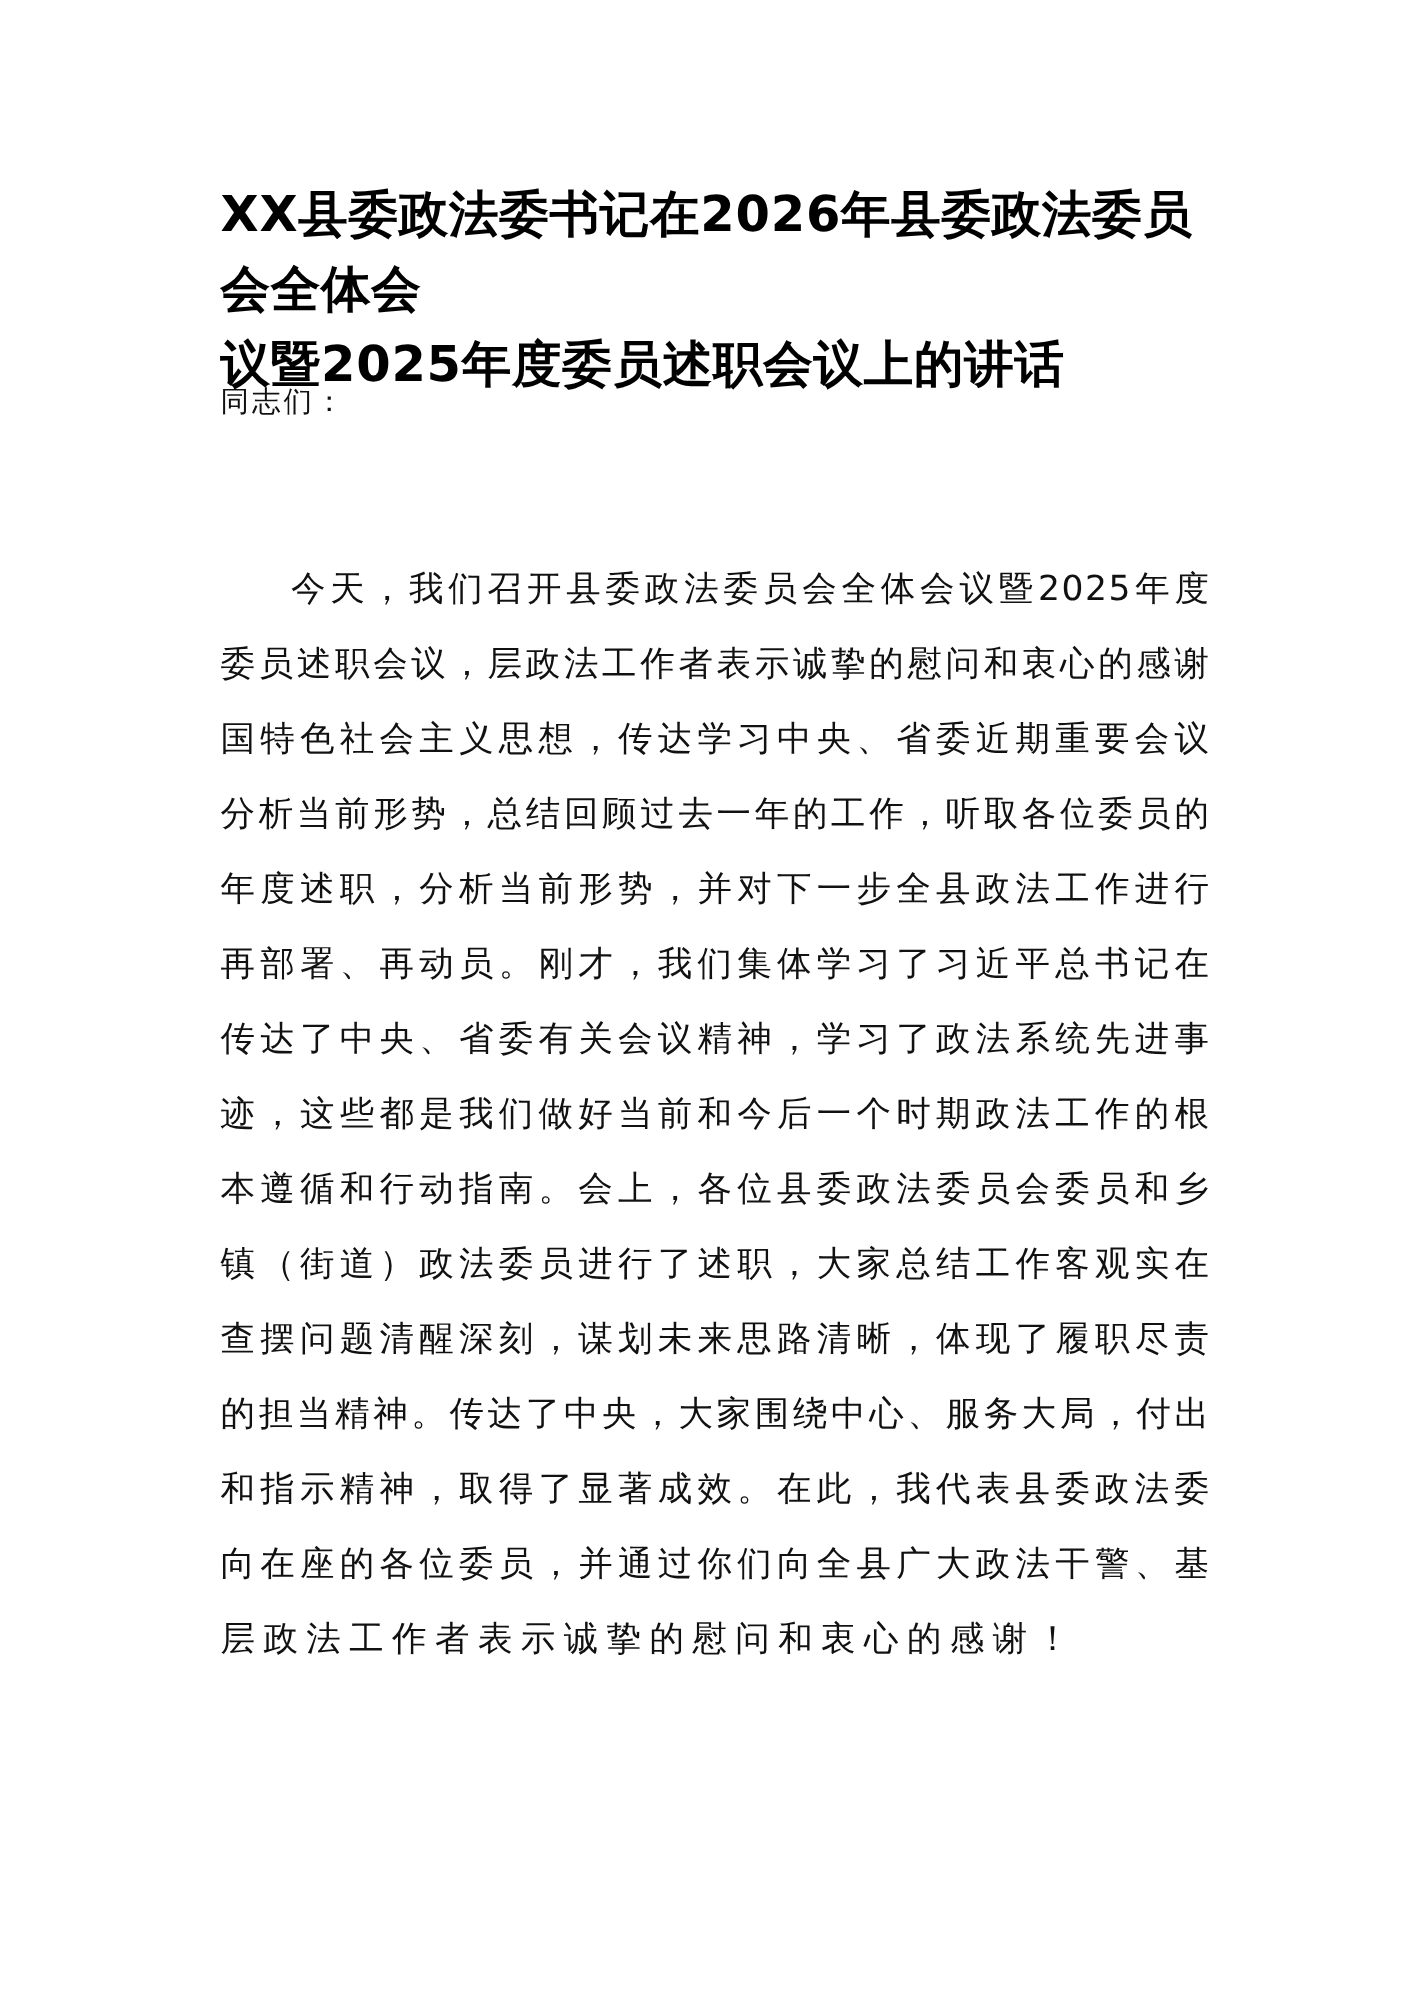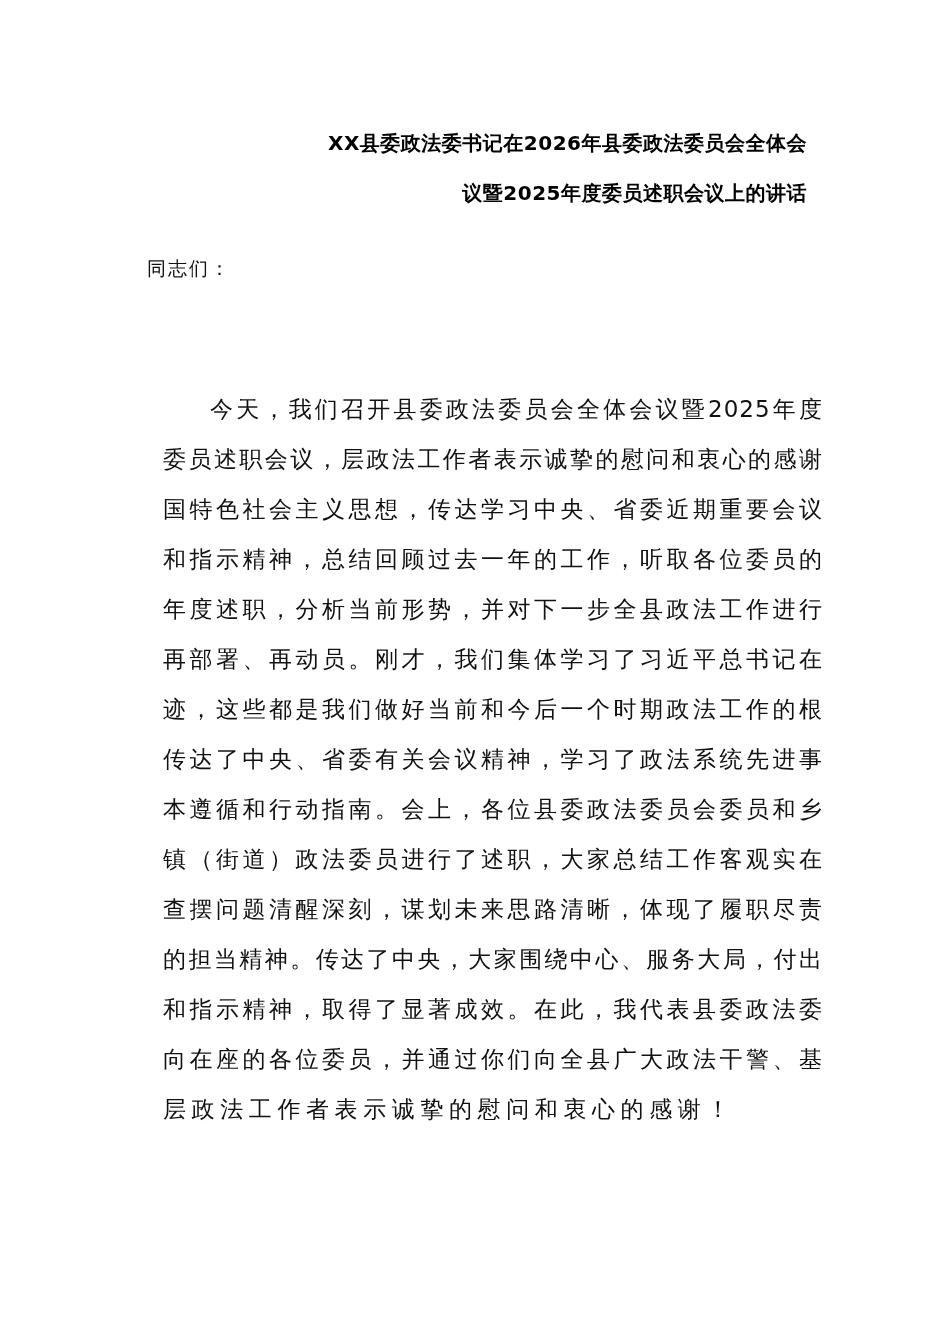--- a/index.html
+++ b/index.html
@@ -19,44 +19,44 @@
       position: absolute;
       left: 147px;
       top: 0;
       width: 660px;
     }
     .title {
       position: absolute;
       left: 0;
       top: 118px;
       width: 660px;
-      text-align: right;
+      text-align: left;
       font-weight: bold;
-      font-size: 20px;
+      font-size: 33px;
       line-height: 50px;
       letter-spacing: 0.5px;
       margin: 0;
       color: #000;
     }
     .title span { display: block; }
     .salutation {
       position: absolute;
       left: 0;
       top: 248px;
       font-size: 19px;
       line-height: 40px;
       margin: 0;
       letter-spacing: 2px;
     }
     .body-para {
       position: absolute;
       left: 0;
       top: 368px;
       width: 660px;
-      margin: 16px;
+      margin: 0;
     }
     .line {
       display: block;
       font-size: 23px;
       line-height: 50px;
       height: 50px;
       white-space: nowrap;
       text-align: justify;
       text-align-last: justify;
       letter-spacing: 1px;
@@ -77,25 +77,25 @@
     <span>XX县委政法委书记在2026年县委政法委员会全体会</span>
     <span>议暨2025年度委员述职会议上的讲话</span>
   </h1>
 
   <p class="salutation">同志们：</p>
 
   <div class="body-para">
     <span class="line first">今天，我们召开县委政法委员会全体会议暨2025年度</span>
     <span class="line">委员述职会议，层政法工作者表示诚挚的慰问和衷心的感谢</span>
     <span class="line">国特色社会主义思想，传达学习中央、省委近期重要会议</span>
-    <span class="line">和指示精神，总结回顾过去一年的工作，听取各位委员的</span>
+    <span class="line">分析当前形势，总结回顾过去一年的工作，听取各位委员的</span>
     <span class="line">年度述职，分析当前形势，并对下一步全县政法工作进行</span>
     <span class="line">再部署、再动员。刚才，我们集体学习了习近平总书记在</span>
+    <span class="line">传达了中央、省委有关会议精神，学习了政法系统先进事</span>
     <span class="line">迹，这些都是我们做好当前和今后一个时期政法工作的根</span>
-    <span class="line">传达了中央、省委有关会议精神，学习了政法系统先进事</span>
     <span class="line">本遵循和行动指南。会上，各位县委政法委员会委员和乡</span>
     <span class="line">镇（街道）政法委员进行了述职，大家总结工作客观实在</span>
     <span class="line">查摆问题清醒深刻，谋划未来思路清晰，体现了履职尽责</span>
     <span class="line">的担当精神。传达了中央，大家围绕中心、服务大局，付出</span>
     <span class="line">和指示精神，取得了显著成效。在此，我代表县委政法委</span>
     <span class="line">向在座的各位委员，并通过你们向全县广大政法干警、基</span>
     <span class="line last">层政法工作者表示诚挚的慰问和衷心的感谢！</span>
   </div>
 </div>
 

